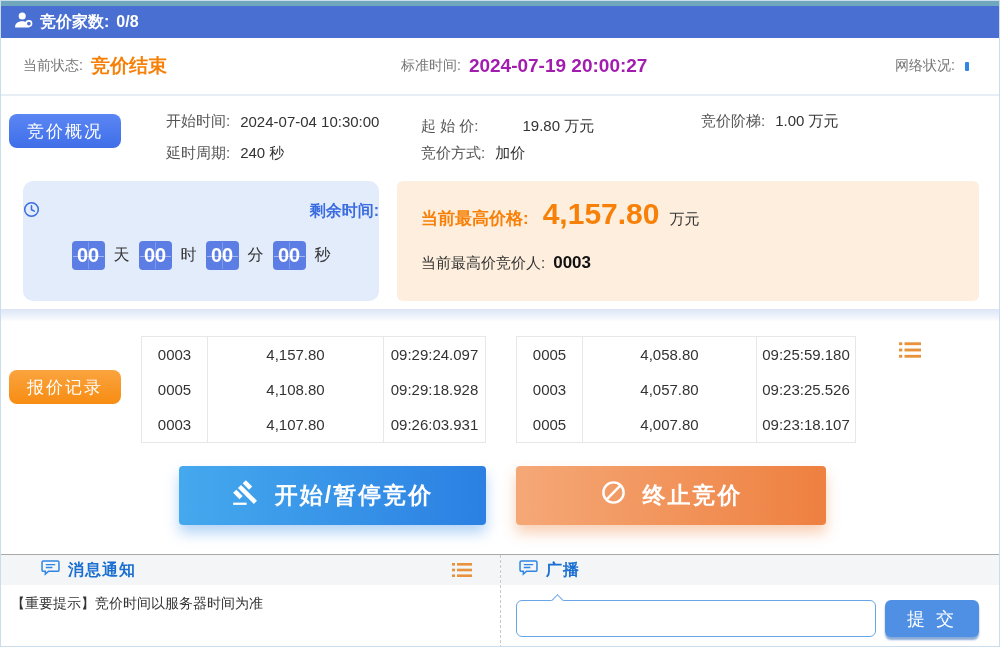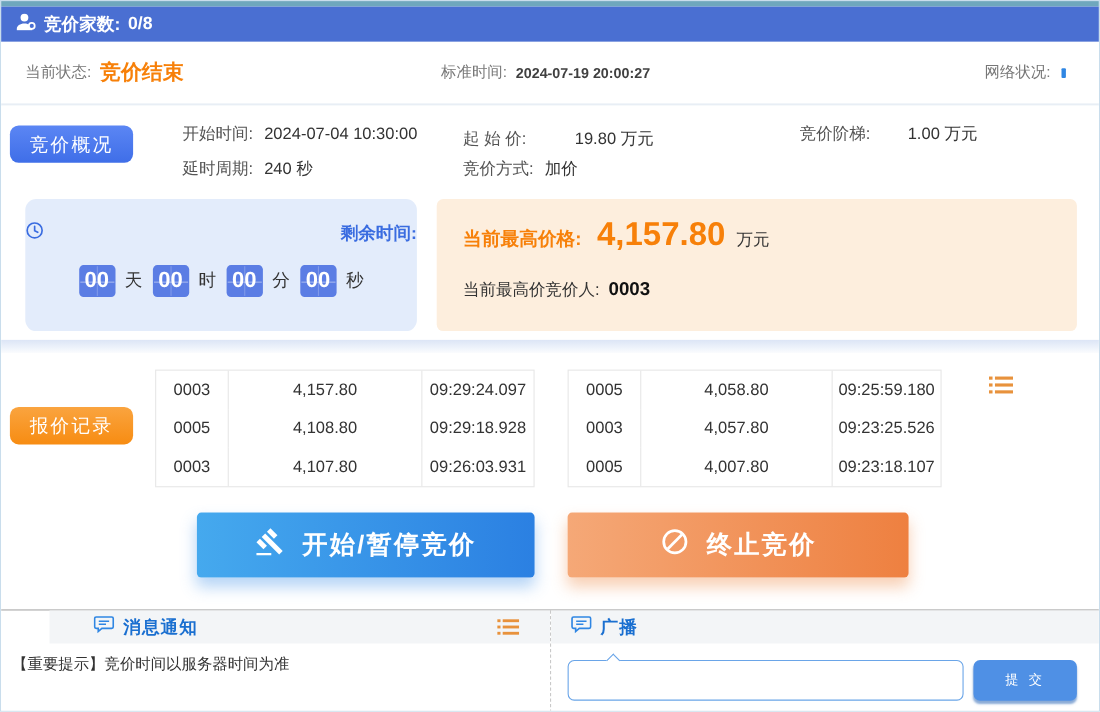--- a/index.html
+++ b/index.html
@@ -13,33 +13,33 @@
             display:flex; align-items:center; justify-content:space-between; padding:0 14px; }
   .header-title { color:#fff; font-size:16px; font-weight:bold; letter-spacing:1px; }
   .header-right { display:flex; align-items:center; gap:7px; color:#fff; font-size:16px; font-weight:bold; }
 
   
   .status-row { position:absolute; left:0; top:37px; width:100%; height:58px; background:#fff;
                 border-bottom:2px solid #e8eef5; }
   .status-item { position:absolute; top:50%; transform:translateY(-50%); display:flex; align-items:center; }
   .status-label { font-size:14px; color:#777; }
   .st-state { left:22px; } .st-state .status-value { color:#f78009; font-size:19px; font-weight:bold; margin-left:8px; }
-  .st-time { left:400px; } .st-time .status-value { color:#404040; font-size:13px; font-weight:bold; margin-left:8px; }
+  .st-time { left:400px; } .st-time .status-value { color:#a21caf; font-size:19px; font-weight:bold; margin-left:8px; }
   .st-net { right:30px; }
   .net-bar { display:inline-block; width:4px; height:9px; background:#2f86e3; border-radius:1px; margin-left:10px; }
 
   
   .overview { position:absolute; left:0; top:95px; width:100%; height:213px; background:#fff; }
   .pill { position:absolute; width:112px; height:34px; border-radius:8px; color:#fff; font-size:17px;
           display:flex; align-items:center; justify-content:center; letter-spacing:2px; }
   .pill-blue { left:8px; top:18px; background:linear-gradient(180deg,#5b86f4,#3f6ee8); }
   .field { position:absolute; display:flex; align-items:center; font-size:15px; }
   .field .f-label { color:#555; margin-right:10px; }
   .field .f-value { color:#333; }
-  .f0{left:165px;top:16px;} .f1{left:420px;top:21px;gap:34px;} .f2{left:726px;top:16px;gap:24px;}
+  .f0{left:165px;top:16px;} .f1{left:420px;top:21px;gap:34px;} .f2{left:700px;top:16px;}
   .f3{left:165px;top:48px;} .f4{left:420px;top:48px;}
 
   .countdown { position:absolute; left:22px; top:85px; width:356px; height:120px;
                background:#e3ecfb; border-radius:10px; }
   .cd-title { position:absolute; left:0; top:20px; width:100%; display:flex; justify-content:space-between;
               align-items:center; gap:18px; color:#3a6ce0; font-size:16px; font-weight:bold; }
   .cd-digits { position:absolute; left:0; top:60px; width:100%; display:flex; justify-content:center;
                align-items:center; gap:9px; }
   .digit { position:relative; width:33px; height:29px; background:#5b7de4; border-radius:4px;
            color:#fff; font-size:20px; font-weight:bold; display:flex; align-items:center; justify-content:center; }
@@ -82,35 +82,35 @@
   .btn-start { left:178px; top:465px; width:307px;
                background:linear-gradient(90deg,#45a9ee,#2b80e2);
                box-shadow:0 8px 14px rgba(90,160,235,.45); }
   .btn-stop { left:515px; top:465px; width:310px;
               background:linear-gradient(90deg,#f5a877,#ee8040);
               box-shadow:0 8px 14px rgba(240,150,90,.45); }
 
   
   .bottom { position:absolute; left:0; top:553px; width:100%; height:94px; border-top:1px solid #a8a8a8;
             display:flex; background:#fff; }
-  .bottom-left { position:relative; width:500px; border-right:1px dashed #c9c9c9;padding-left:44px; }
+  .bottom-left { position:relative; width:500px; border-right:1px dashed #c9c9c9; }
   .bottom-right { position:relative; flex:1; }
   .sec-head { height:30px; background:#f3f5f7; display:flex; align-items:center; gap:8px; }
   .bottom-left .sec-head { padding-left:40px; padding-right:28px; }
   .bottom-right .sec-head { padding-left:18px; }
   .head-label { color:#1a6fd0; font-size:16px; font-weight:bold; letter-spacing:1px; }
   .head-spacer { flex:1; }
   .notice { position:absolute; left:10px; top:40px; font-size:14px; color:#333; }
   .bc-input { position:absolute; left:15px; top:45px; width:360px; height:37px;
               border:1px solid #6aa5e8; border-radius:6px; padding:0 10px; font-size:15px; color:#333;
               outline:none; background:#fff; font-family:"Liberation Sans","DejaVu Sans",sans-serif; }
   .bc-notch { position:absolute; left:52px; top:41px; width:9px; height:9px; background:#fff;
               border-left:1px solid #6aa5e8; border-top:1px solid #6aa5e8; transform:rotate(45deg); }
   .btn-submit { position:absolute; right:20px; top:45px; width:94px; height:37px; background:#4f90e5;
-                border:none; border-radius:6px; color:#fff; font-size:12px; letter-spacing:3px; cursor:pointer;
+                border:none; border-radius:6px; color:#fff; font-size:18px; letter-spacing:3px; cursor:pointer;
                 box-shadow:0 3px 2px rgba(40,100,180,.55);
                 font-family:"Liberation Sans","DejaVu Sans",sans-serif; }
 </style>
 </head>
 <body>
 
 <div class="page">
 
   <div class="top-strip"></div>
 

